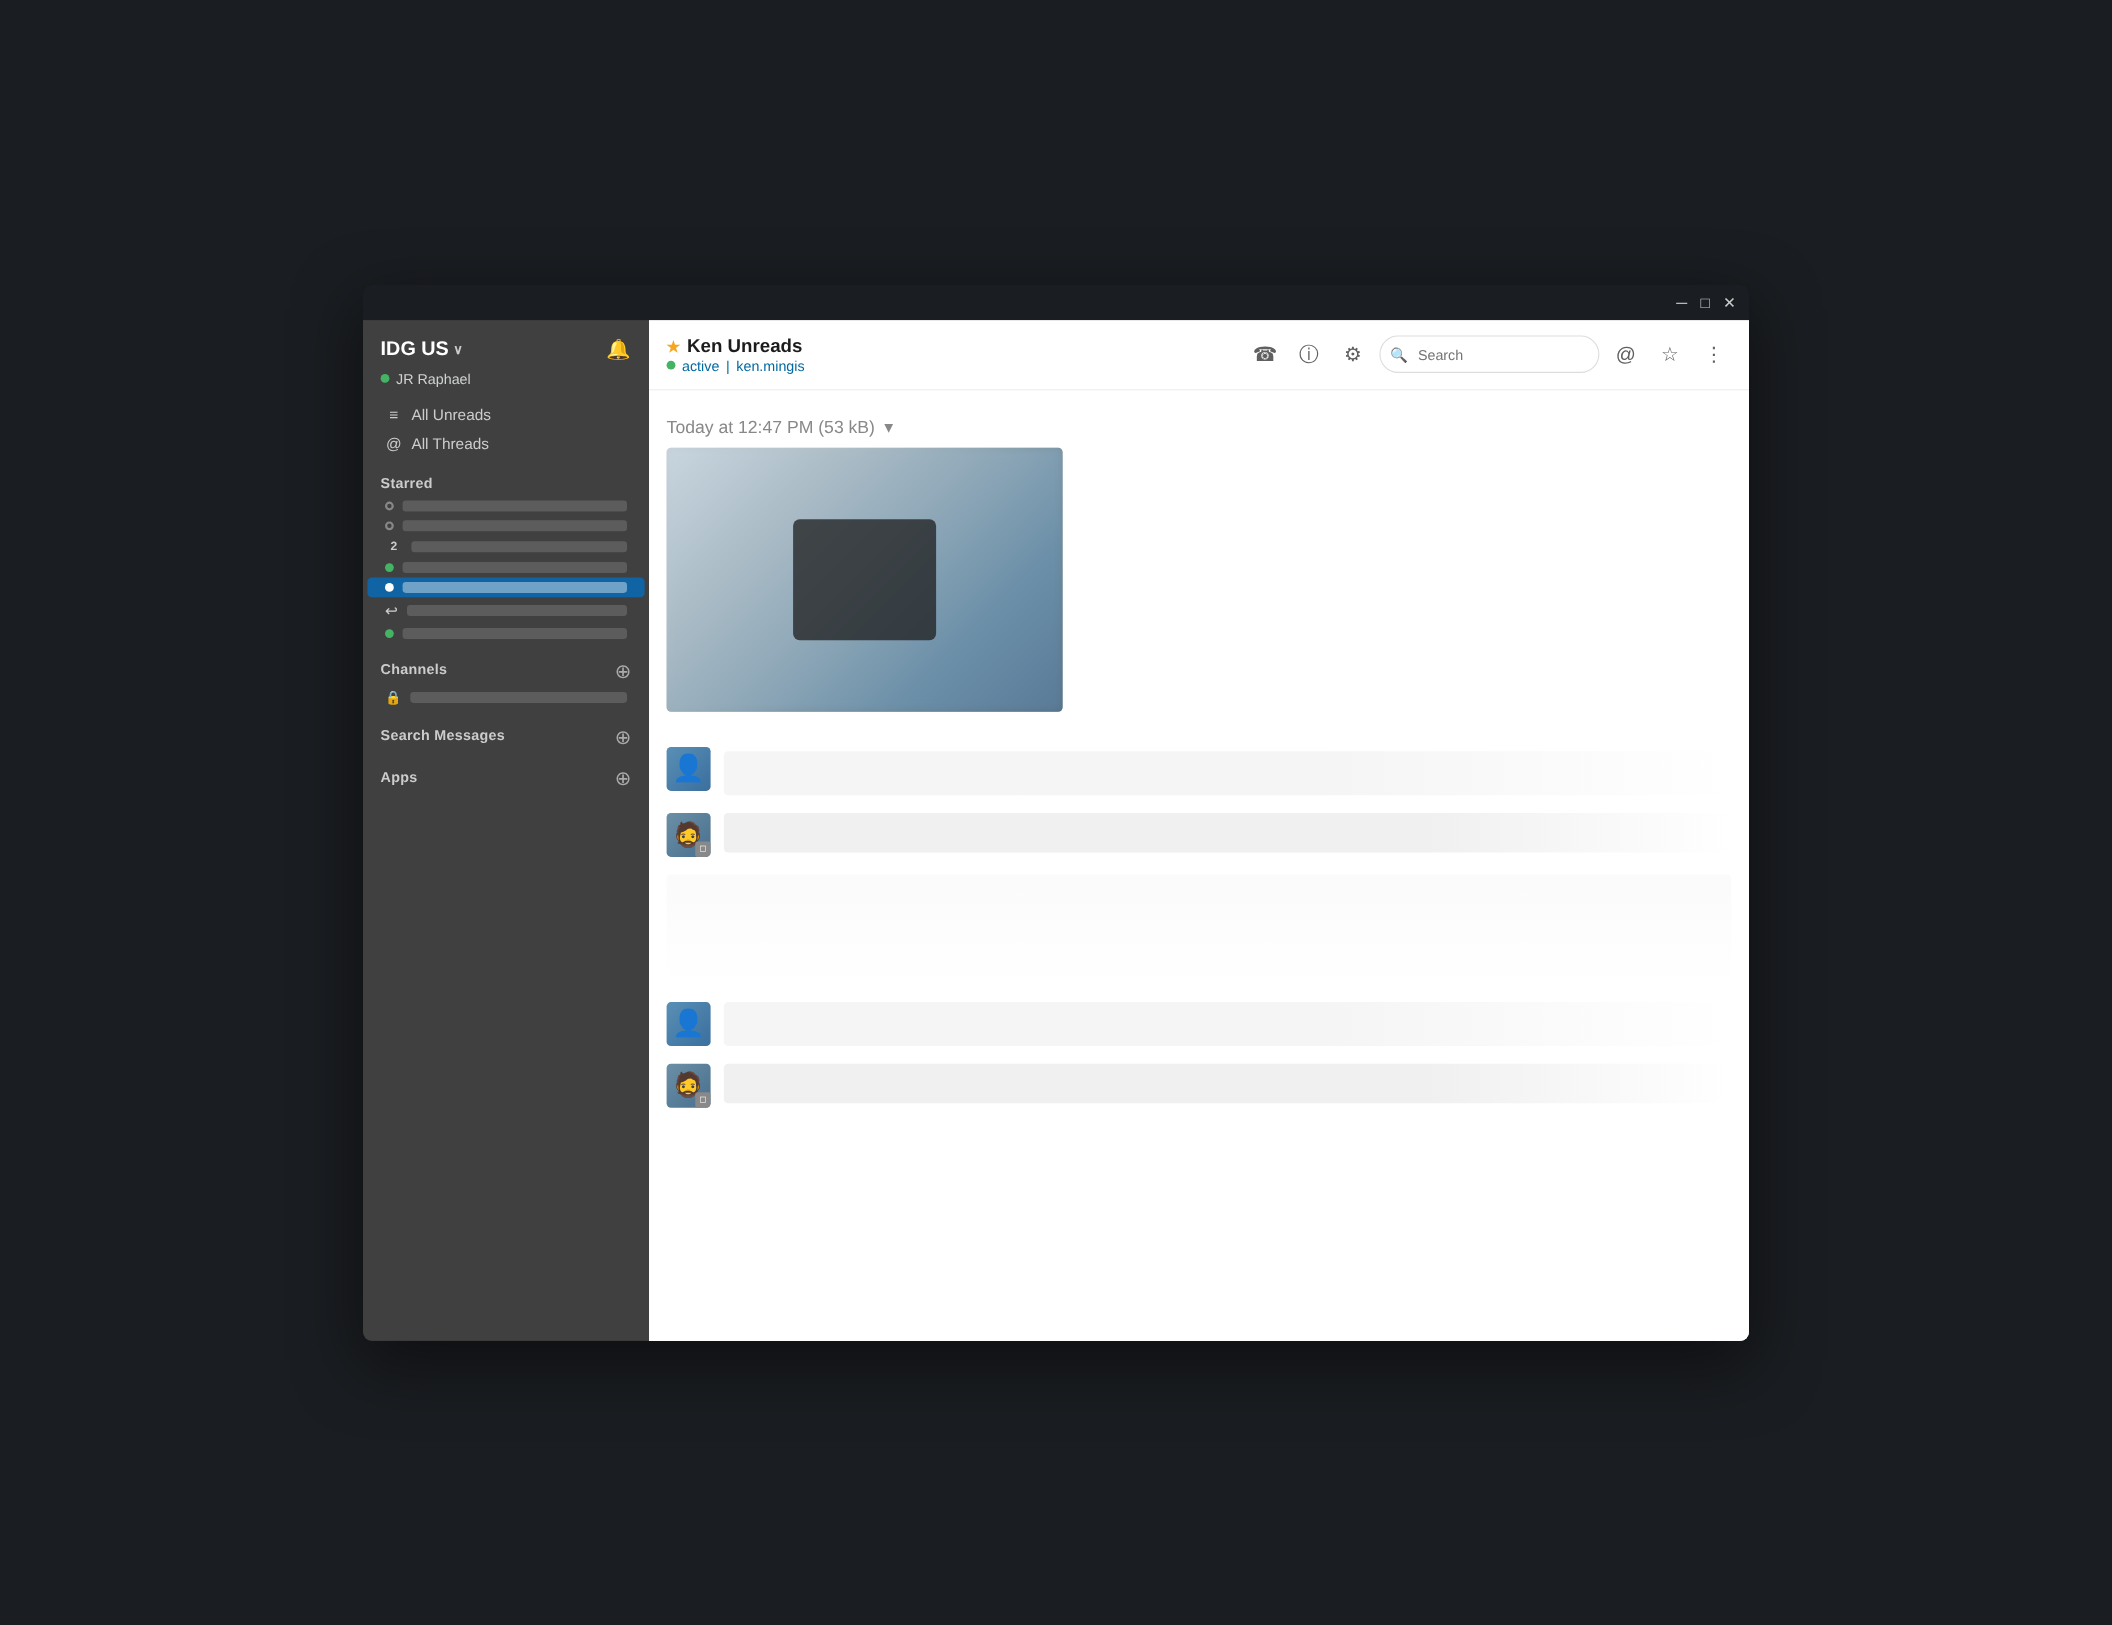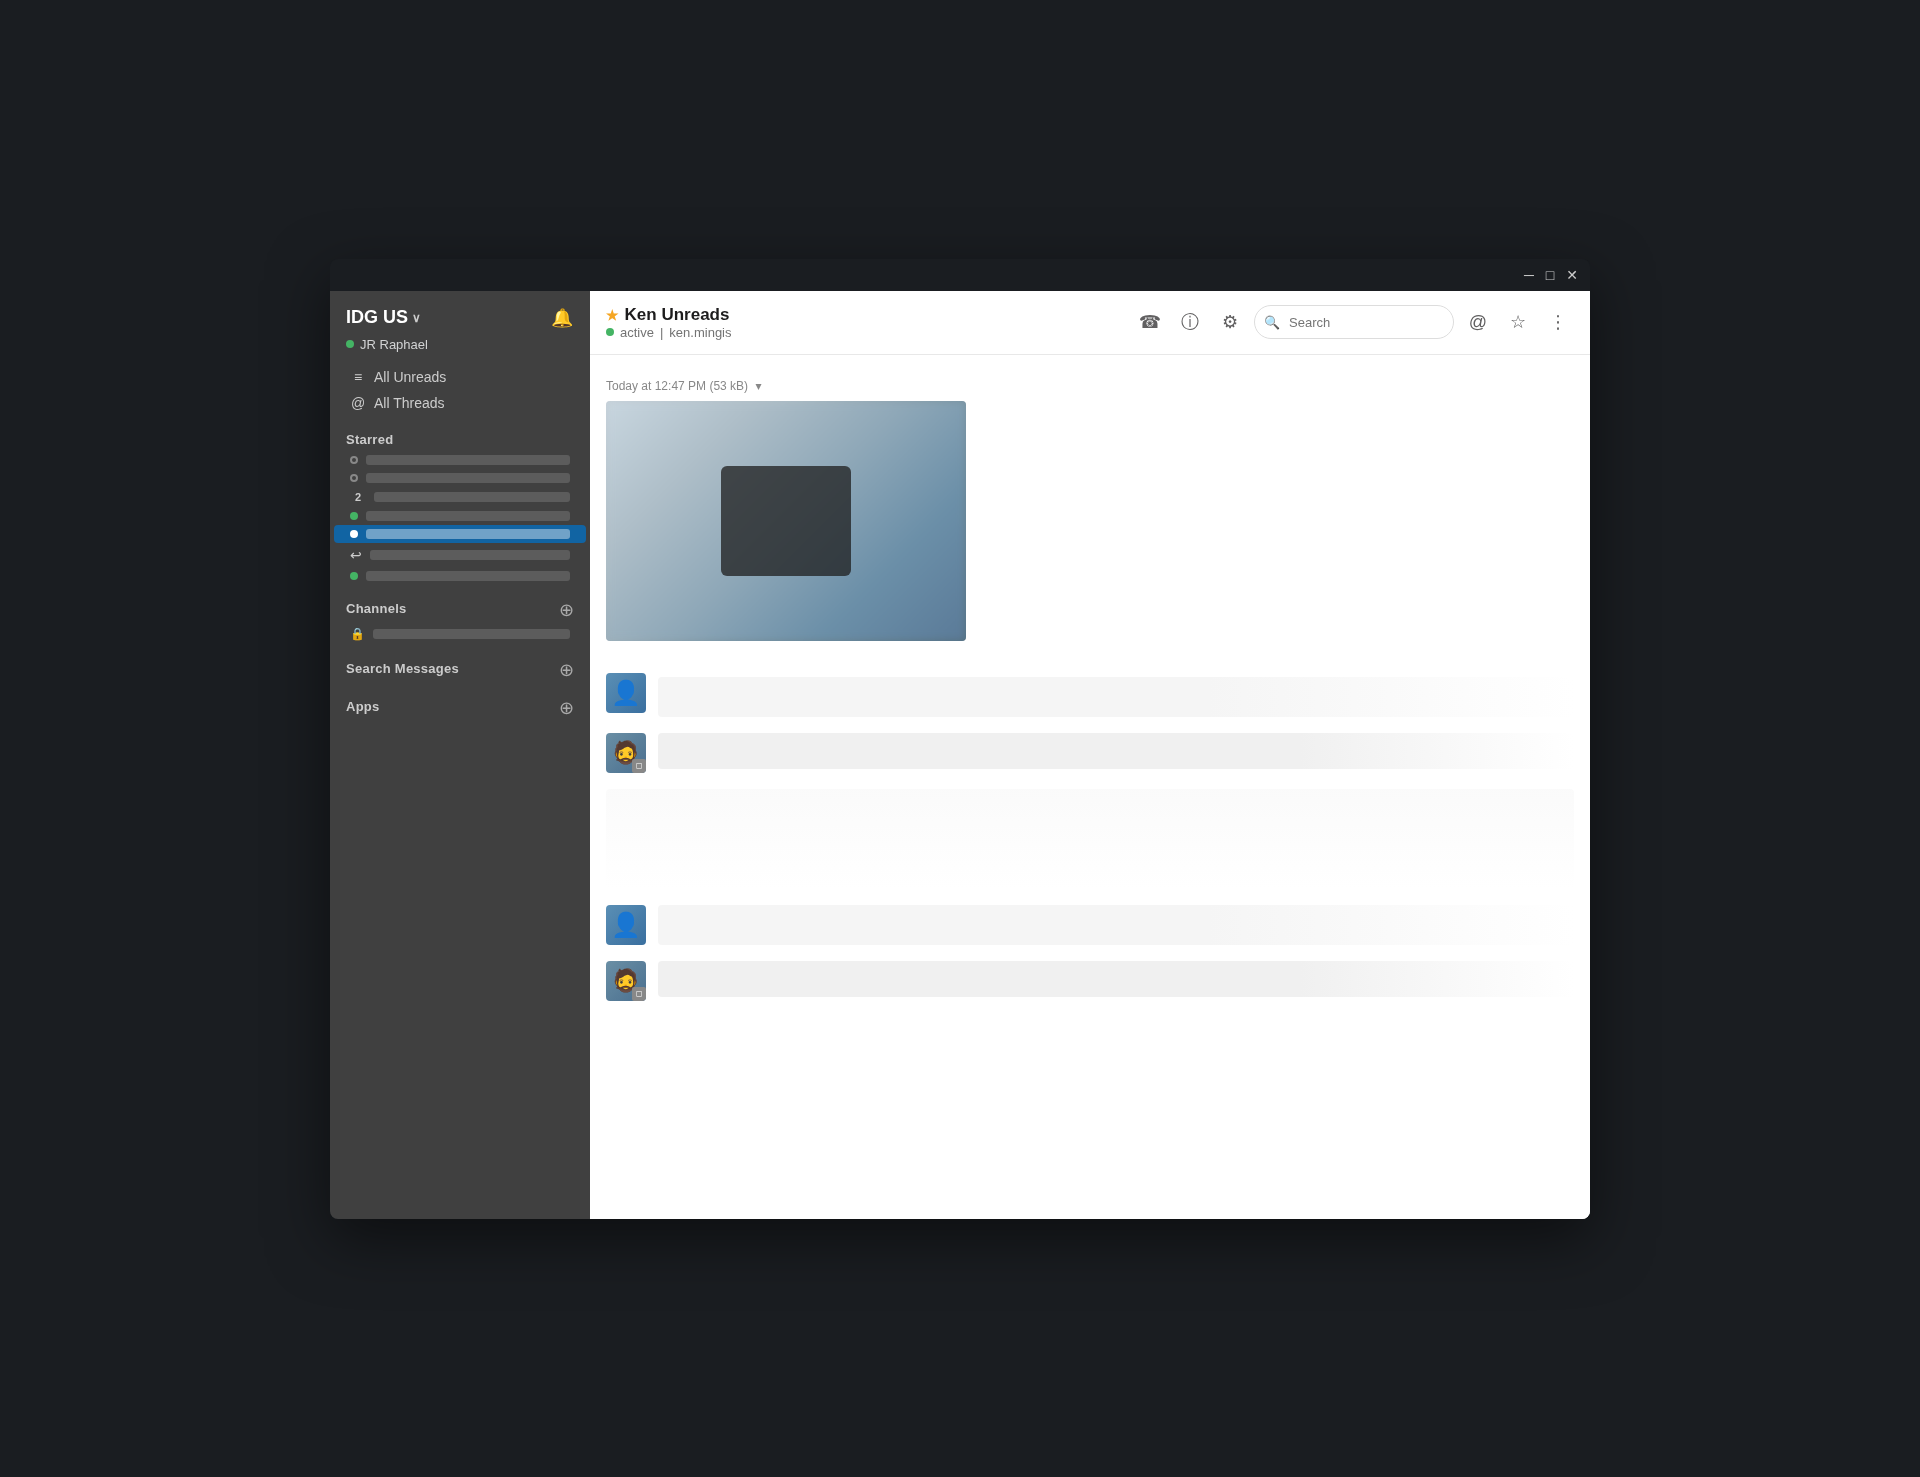--- a/index.html
+++ b/index.html
@@ -169,21 +169,21 @@
       display: flex;
       align-items: center;
       gap: 6px;
     }
     .star-icon {
       color: #f5a623;
       font-size: 14px;
     }
     .chat-meta {
       font-size: 13px;
-      color: #737373;
+      color: #0369a1;
       display: flex;
       align-items: center;
       gap: 6px;
     }
     .active-dot {
       width: 8px;
       height: 8px;
       border-radius: 50%;
       background: #44b464;
       display: inline-block;
@@ -298,21 +298,21 @@
       height: 100%;
     }
     .message-body {
       flex: 1;
     }
     .attachment-block {
       margin: 8px 0;
       padding: 16px;
     }
     .attachment-header {
-      font-size: 12px;
+      font-size: 16px;
       color: #888;
       margin-bottom: 8px;
     }
     .image-attachment {
       max-width: 360px;
       height: 240px;
       background: linear-gradient(135deg, #c5cdd5 0%, #b0bec5 30%, #78909c 60%, #546e7a 100%);
       border-radius: 4px;
       overflow: hidden;
       position: relative;

